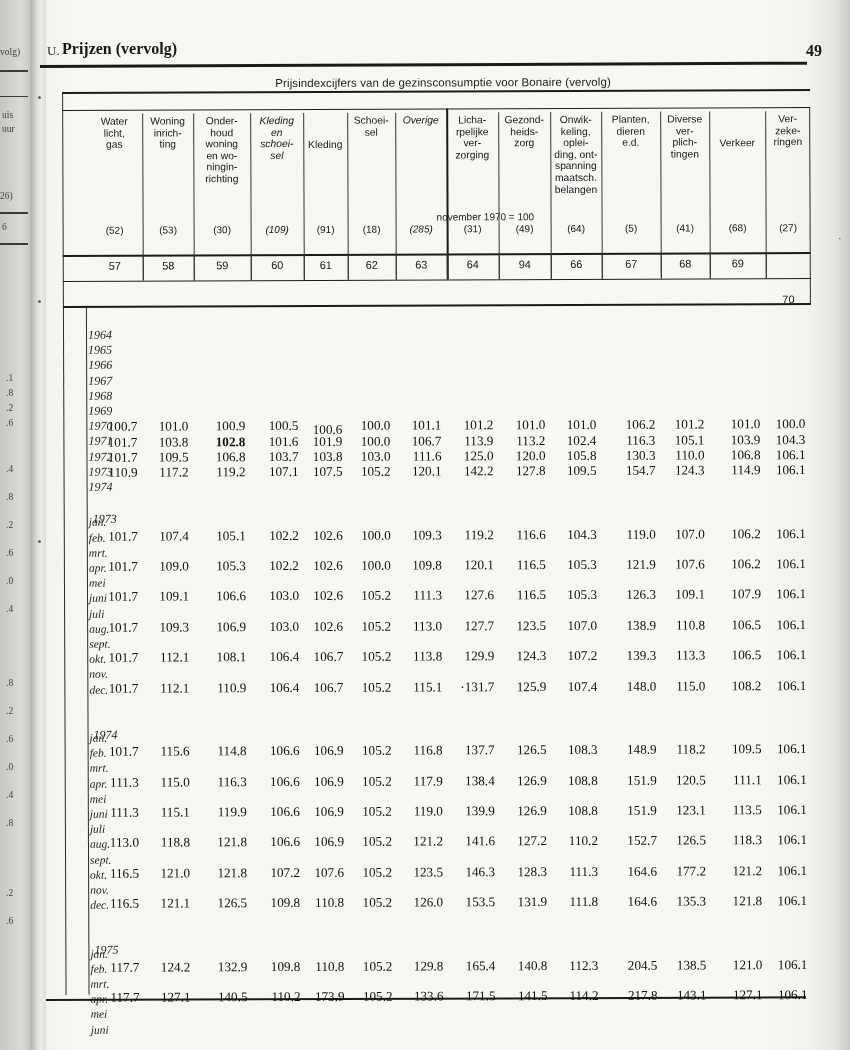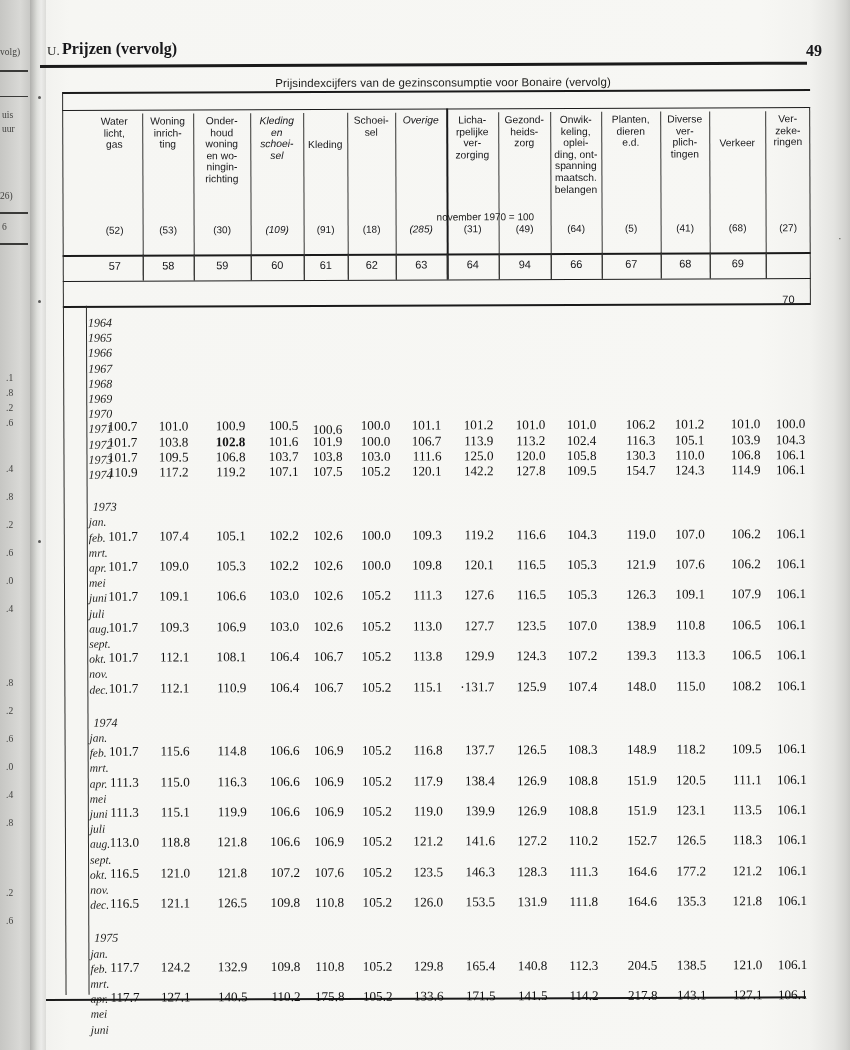--- a/index.html
+++ b/index.html
@@ -79,21 +79,21 @@
   }
   .colnum{
     position:absolute;text-align:center;font-size:11px;color:#17171a;
   }
 
   
   .rowlabel{
     position:absolute;font-family:"Liberation Serif",serif;font-style:italic;
     font-size:11.5px;color:#1c1c1a;white-space:nowrap;
   }
-  .rowlabel.yr{font-size:12px;}
+  .rowlabel.yr{font-size:12px;margin-top:12px;}
   .datacell{
     position:absolute;text-align:right;
     font-family:"Liberation Serif",serif;font-size:13.2px;color:#121212;
     white-space:nowrap;
   }
   .vsep{position:absolute;background:#2a2a28;width:1.4px;}
   .rightmark{position:absolute;color:#55554f;font-size:11px;}
 </style>
 </head>
 <body>
@@ -561,21 +561,21 @@
         <div class="datacell" style="left: 561px; top: 889.8px; width: 53px;">204.5</div>
         <div class="datacell" style="left: 620px; top: 889.8px; width: 43px;">138.5</div>
         <div class="datacell" style="left: 669px; top: 889.8px; width: 50px;">121.0</div>
         <div class="datacell" style="left: 725px; top: 889.8px; width: 39px;">106.1</div>
         <div class="rowlabel" style="left: 47px; top: 908px;">mrt.</div>
         <div class="rowlabel" style="left: 47px; top: 923.2px;">apr.</div>
         <div class="datacell" style="left: 46px; top: 920.2px; width: 50px;">117.7</div>
         <div class="datacell" style="left: 102px; top: 920.2px; width: 45px;">127.1</div>
         <div class="datacell" style="left: 153px; top: 920.2px; width: 51px;">140.5</div>
         <div class="datacell" style="left: 210px; top: 920.2px; width: 47px;">110.2</div>
-        <div class="datacell" style="left: 263px; top: 920.2px; width: 38px;">175.8</div>
+        <div class="datacell" style="left: 263px; top: 920.2px; width: 38px;">173.9</div>
         <div class="datacell" style="left: 307px; top: 920.2px; width: 42px;">105.2</div>
         <div class="datacell" style="left: 355px; top: 920.2px; width: 45px;">133.6</div>
         <div class="datacell" style="left: 406px; top: 920.2px; width: 46px;">171.5</div>
         <div class="datacell" style="left: 458px; top: 920.2px; width: 46px;">141.5</div>
         <div class="datacell" style="left: 510px; top: 920.2px; width: 45px;">114.2</div>
         <div class="datacell" style="left: 561px; top: 920.2px; width: 53px;">217.8</div>
         <div class="datacell" style="left: 620px; top: 920.2px; width: 43px;">143.1</div>
         <div class="datacell" style="left: 669px; top: 920.2px; width: 50px;">127.1</div>
         <div class="datacell" style="left: 725px; top: 920.2px; width: 39px;">106.1</div>
         <div class="rowlabel" style="left: 47px; top: 938.4px;">mei</div>

